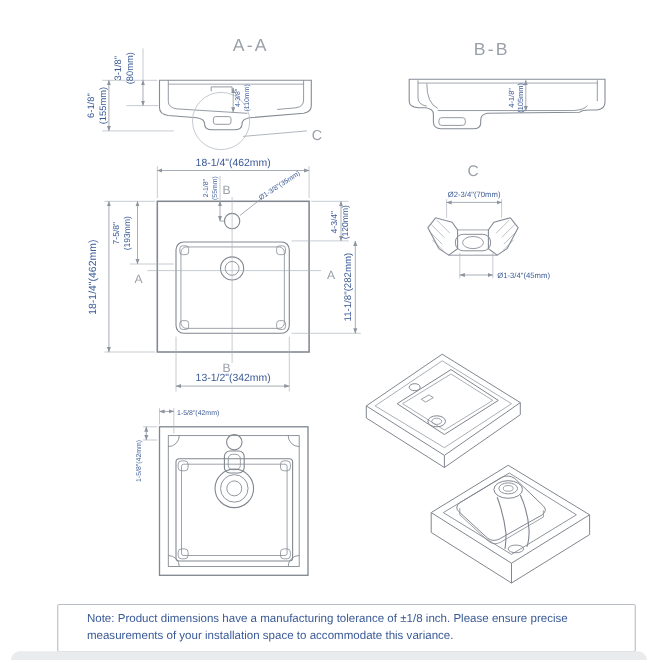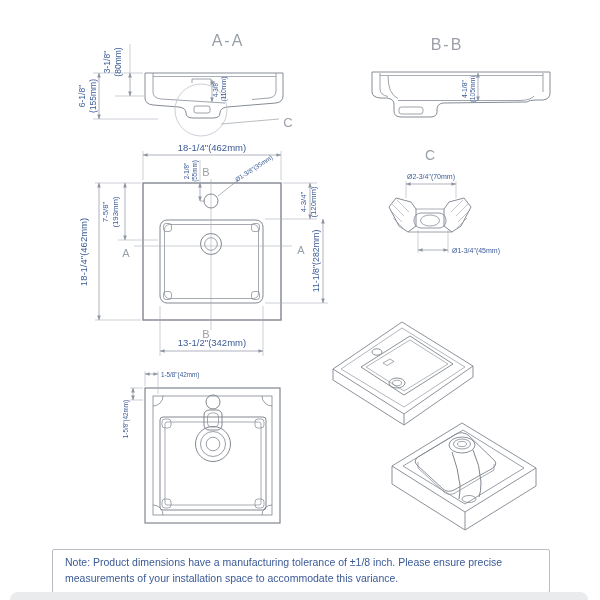--- a/index.html
+++ b/index.html
@@ -3,21 +3,21 @@
 <meta charset="utf-8">
 <style>
   html,body{margin:0;padding:0;background:#ffffff;}
   .stage{position:relative;width:600px;height:600px;background:#ffffff;overflow:hidden;
          font-family:"Liberation Sans",sans-serif;}
   svg{position:absolute;left:0;top:0;}
   svg text{font-family:"Liberation Sans",sans-serif;}
   .dim{fill:#3a5a96;}
   .ttl{fill:#9aa0a8;}
   .note-box{position:absolute;left:52px;top:549px;width:472px;border:1px solid #b9bdc4;
-            border-radius:2px;background:#fff;padding:5px 12px;
+            border-radius:2px;background:#fff;padding:5px 26px;
             font-size:10.5px;line-height:1.5;color:#3a5a96;}
   .footer-bar{position:absolute;left:10px;top:592px;width:578px;height:10px;
               background:#e9ebed;border-radius:8px 8px 0 0;}
 </style>
 </head>
 <body>
 
 <div class="stage">
 <svg width="600" height="600" viewBox="0 0 600 600">
   <defs>

